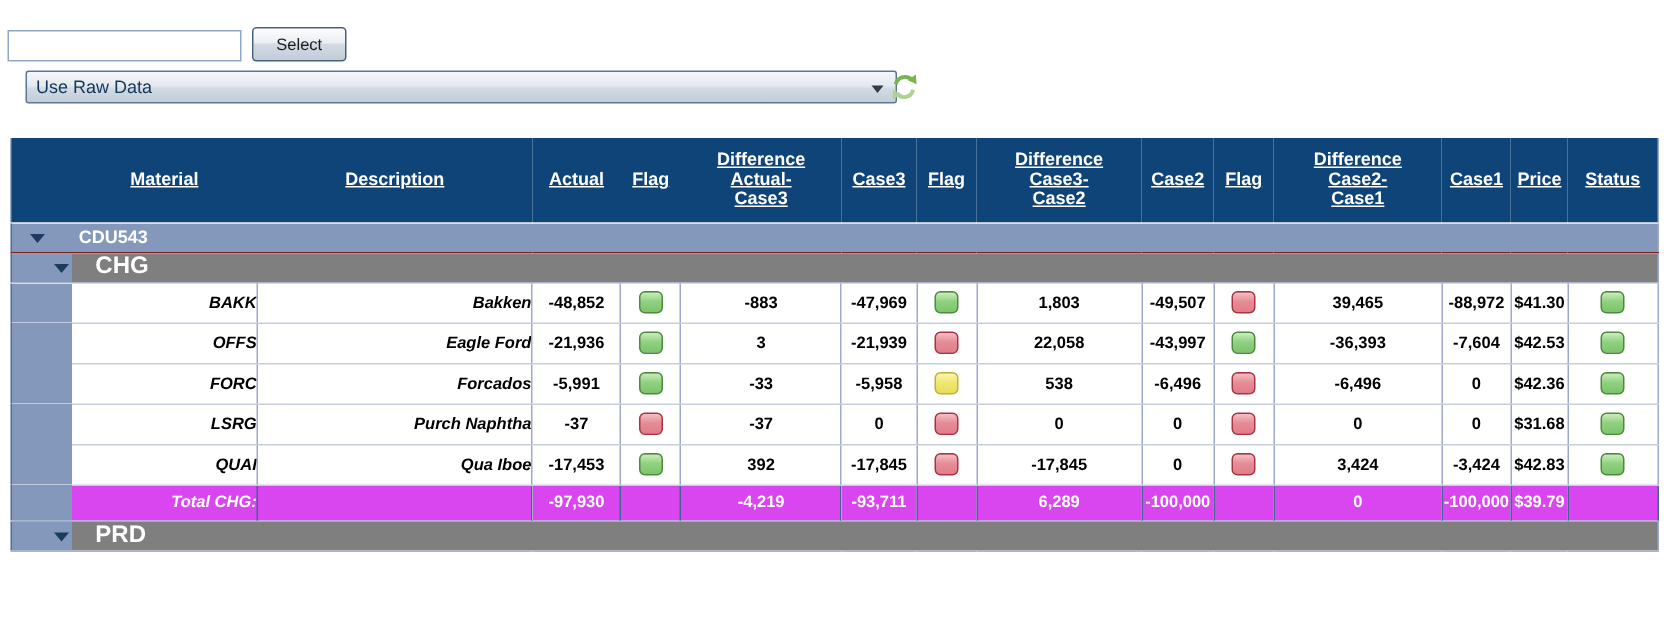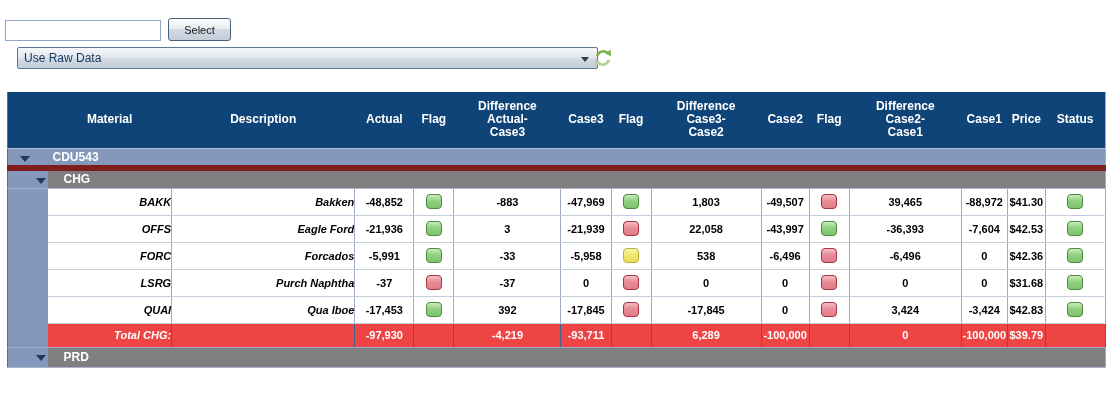--- a/index.html
+++ b/index.html
@@ -36,31 +36,31 @@
   
   table.grid {
     position:absolute; left:7px; top:92px; width:1099px;
     border-collapse:collapse; table-layout:fixed;
     border-left:1px solid #4a6d9e; border-right:1px solid #9eaacb;
     font-family:"Liberation Sans",sans-serif;
   }
   .grid thead th {
     background:#0f4478; color:#fff; font-size:12px; font-weight:700;
     vertical-align:middle; text-align:center; white-space:pre-line; line-height:13px;
-    height:56px; border-bottom:1px solid #b8c2d4; padding:0 1px;
+    height:56px; border-bottom:1px solid #b8c2d4; padding:0 1px;text-decoration:underline;
   }
   .grid td { font-size:11px; font-weight:700; color:#000; height:27px; vertical-align:middle;
     border-right:1px solid #9eaacb; border-bottom:1px solid #c6cddd; text-align:center; overflow:hidden; white-space:nowrap; }
   .grid td.tl { text-align:right; padding-left:1px;font-style:italic; }
   .grid td.indent { background:#8398bb; border-right:none; border-bottom:none; position:relative; }
-  .grid tr.group-tr td { height:20px; border-bottom:6px solid #7f1d1d; }
+  .grid tr.group-tr td { height:20px; border-bottom:1px solid #7f1d1d; }
   .grid td.group-cell { background:#8398bb; color:#fff; font-size:12px; text-align:left; padding-left:5px; border-right:none; }
   .grid tr.sub-tr td { height:20px; border-bottom:1px solid #a9b4c9; }
-  .grid td.sub-cell { background:#7f7f7f; color:#fff; font-size:12px; text-align:left; padding-left:16px; border-right:none; }
-  .grid tr.total-tr td { background:#ef4444; color:#fff; height:24px; border-right:1px solid #3f6591; border-bottom:1px solid #9eaacb; }
+  .grid td.sub-cell { background:#7f7f7f; color:#fff; font-size:16px; text-align:left; padding-left:16px; border-right:none; }
+  .grid tr.total-tr td { background:#d946ef; color:#fff; height:24px; border-right:1px solid #3f6591; border-bottom:1px solid #9eaacb; }
   .grid tr.total-tr td.indent { background:#8398bb; border-right:none; }
 
   .arrow { display:inline-block; width:0; height:0;
     border-left:5px solid transparent; border-right:5px solid transparent; border-top:6px solid #1d3b5f; cursor:pointer; }
   .arrow.lvl1 { position:absolute; left:12px; top:7px; }
   .arrow.lvl2 { position:absolute; left:28px; top:7px; }
 
   .flag { display:inline-block; width:16px; height:15px; border-radius:4px; vertical-align:middle; }
   .flag-green { background:linear-gradient(180deg,#cdecbc 0%,#90d181 45%,#7cc46c 100%); border:1px solid #4c8a3e; }
   .flag-red   { background:linear-gradient(180deg,#f3c0c4 0%,#e68d97 45%,#df7d88 100%); border:1px solid #a93342; }

